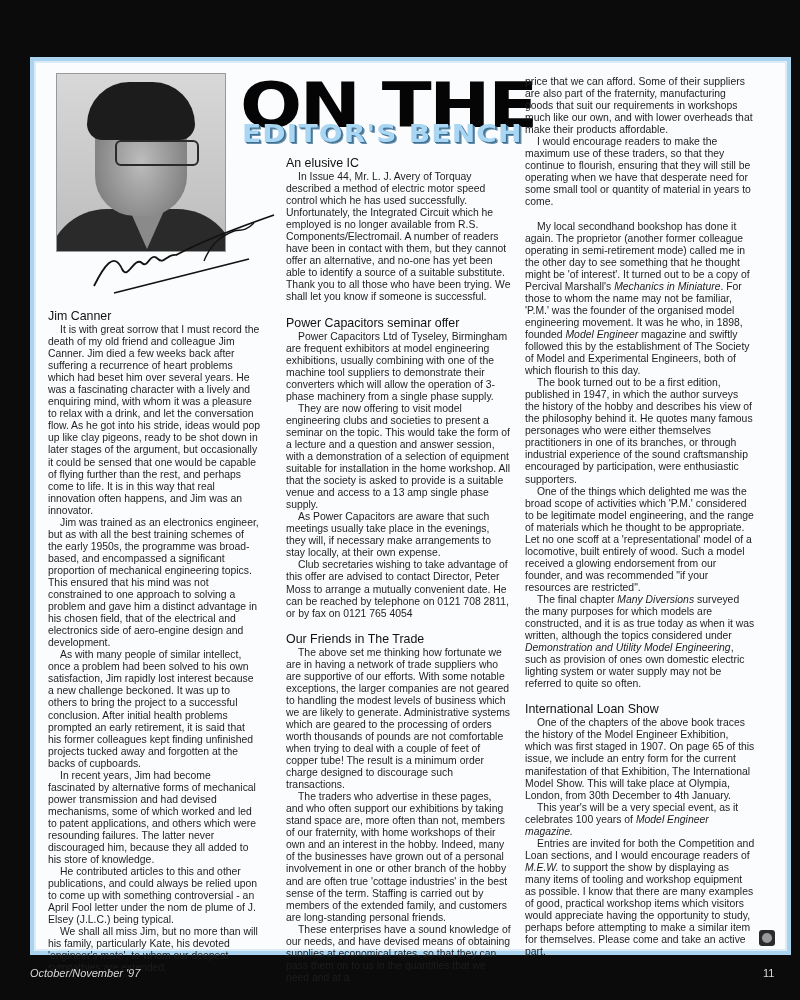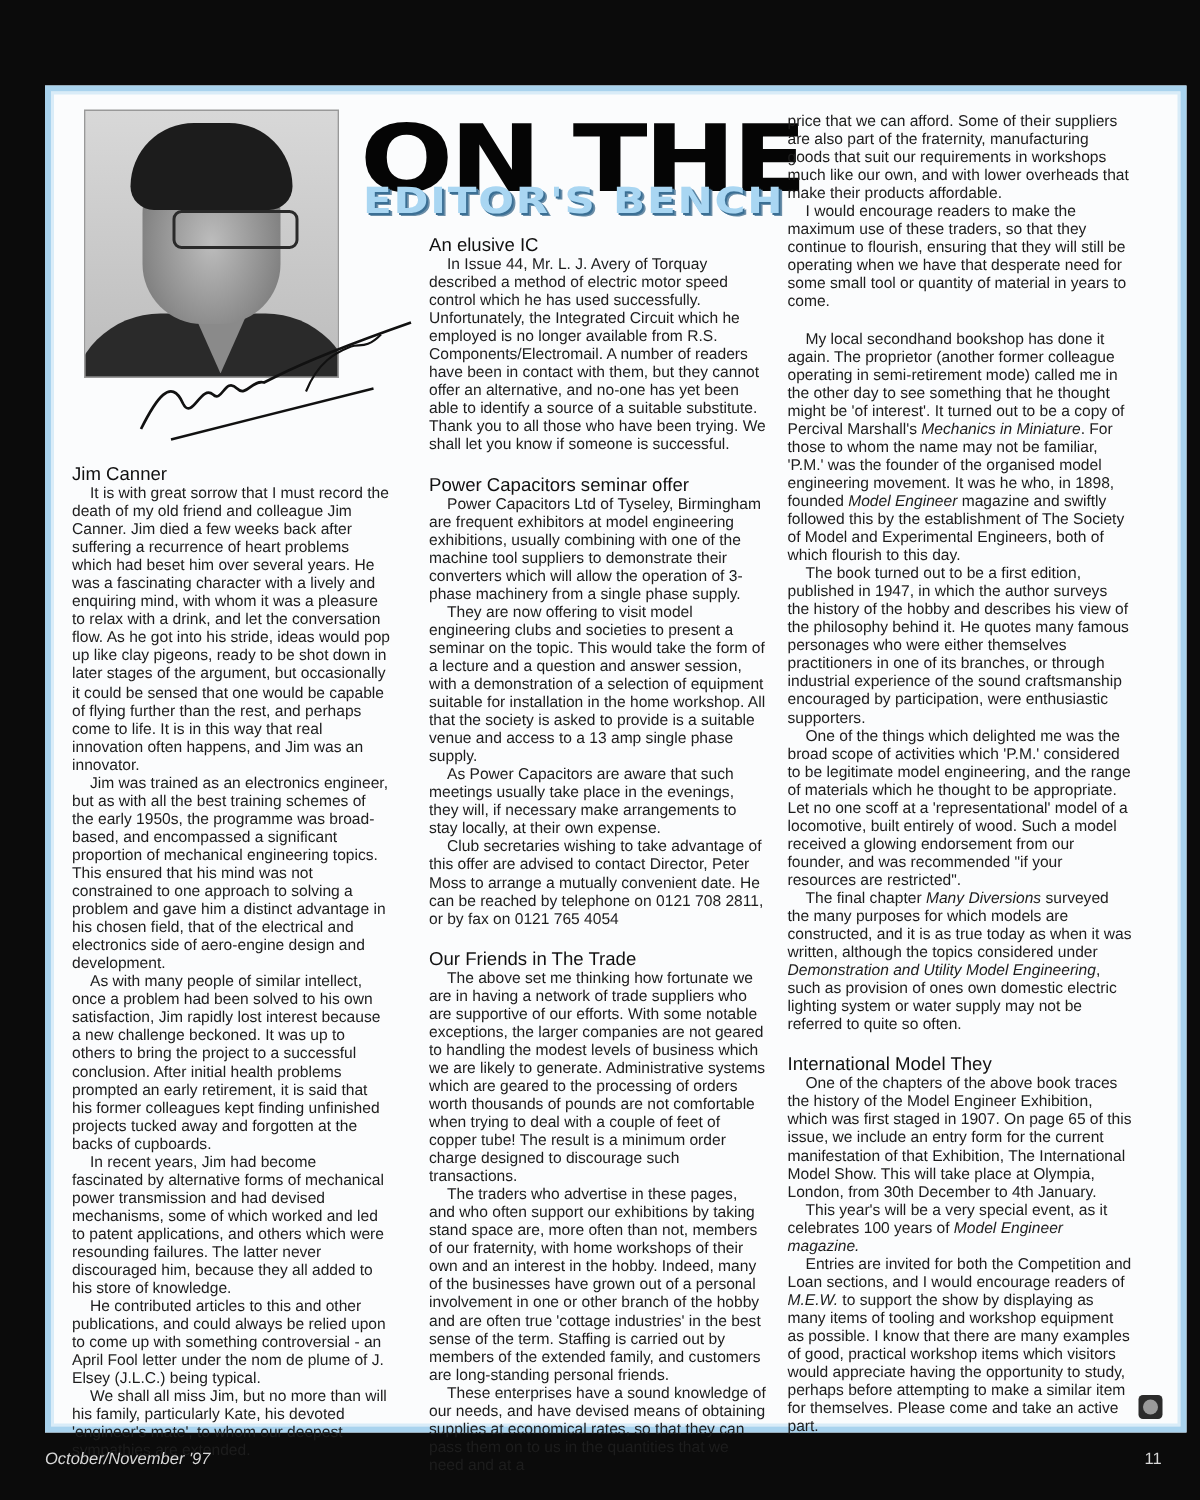--- a/index.html
+++ b/index.html
@@ -87,21 +87,21 @@
       <p class="noindent">price that we can afford. Some of their suppliers are also part of the fraternity, manufacturing goods that suit our requirements in workshops much like our own, and with lower overheads that make their products affordable.</p>
       <p>I would encourage readers to make the maximum use of these traders, so that they continue to flourish, ensuring that they will still be operating when we have that desperate need for some small tool or quantity of material in years to come.</p>
     </div>
     <div class="section">
       <p><span>My local secondhand bookshop has done it again. The proprietor (another former colleague operating in semi-retirement mode) called me in the other day to see something that he thought might be 'of interest'. It turned out to be a copy of Percival Marshall's </span><em>Mechanics in Miniature</em><span>. For those to whom the name may not be familiar, 'P.M.' was the founder of the organised model engineering movement. It was he who, in 1898, founded </span><em>Model Engineer</em><span> magazine and swiftly followed this by the establishment of The Society of Model and Experimental Engineers, both of which flourish to this day.</span></p>
       <p>The book turned out to be a first edition, published in 1947, in which the author surveys the history of the hobby and describes his view of the philosophy behind it. He quotes many famous personages who were either themselves practitioners in one of its branches, or through industrial experience of the sound craftsmanship encouraged by participation, were enthusiastic supporters.</p>
       <p>One of the things which delighted me was the broad scope of activities which 'P.M.' considered to be legitimate model engineering, and the range of materials which he thought to be appropriate. Let no one scoff at a 'representational' model of a locomotive, built entirely of wood. Such a model received a glowing endorsement from our founder, and was recommended "if your resources are restricted".</p>
       <p><span>The final chapter </span><em>Many Diversions</em><span> surveyed the many purposes for which models are constructed, and it is as true today as when it was written, although the topics considered under </span><em>Demonstration and Utility Model Engineering</em><span>, such as provision of ones own domestic electric lighting system or water supply may not be referred to quite so often.</span></p>
     </div>
     <div class="section">
-      <h3>International Model They</h3>
+      <h3>International Loan Show</h3>
       <p>One of the chapters of the above book traces the history of the Model Engineer Exhibition, which was first staged in 1907. On page 65 of this issue, we include an entry form for the current manifestation of that Exhibition, The International Model Show. This will take place at Olympia, London, from 30th December to 4th January.</p>
       <p><span>This year's will be a very special event, as it celebrates 100 years of </span><em>Model Engineer magazine.</em></p>
       <p><span>Entries are invited for both the Competition and Loan sections, and I would encourage readers of </span><em>M.E.W.</em><span> to support the show by displaying as many items of tooling and workshop equipment as possible. I know that there are many examples of good, practical workshop items which visitors would appreciate having the opportunity to study, perhaps before attempting to make a similar item for themselves. Please come and take an active part.</span></p>
     </div>
   </div>
 
   <div class="endmark"></div>
 </div>
 
 <div class="footer-left">October/November '97</div>

